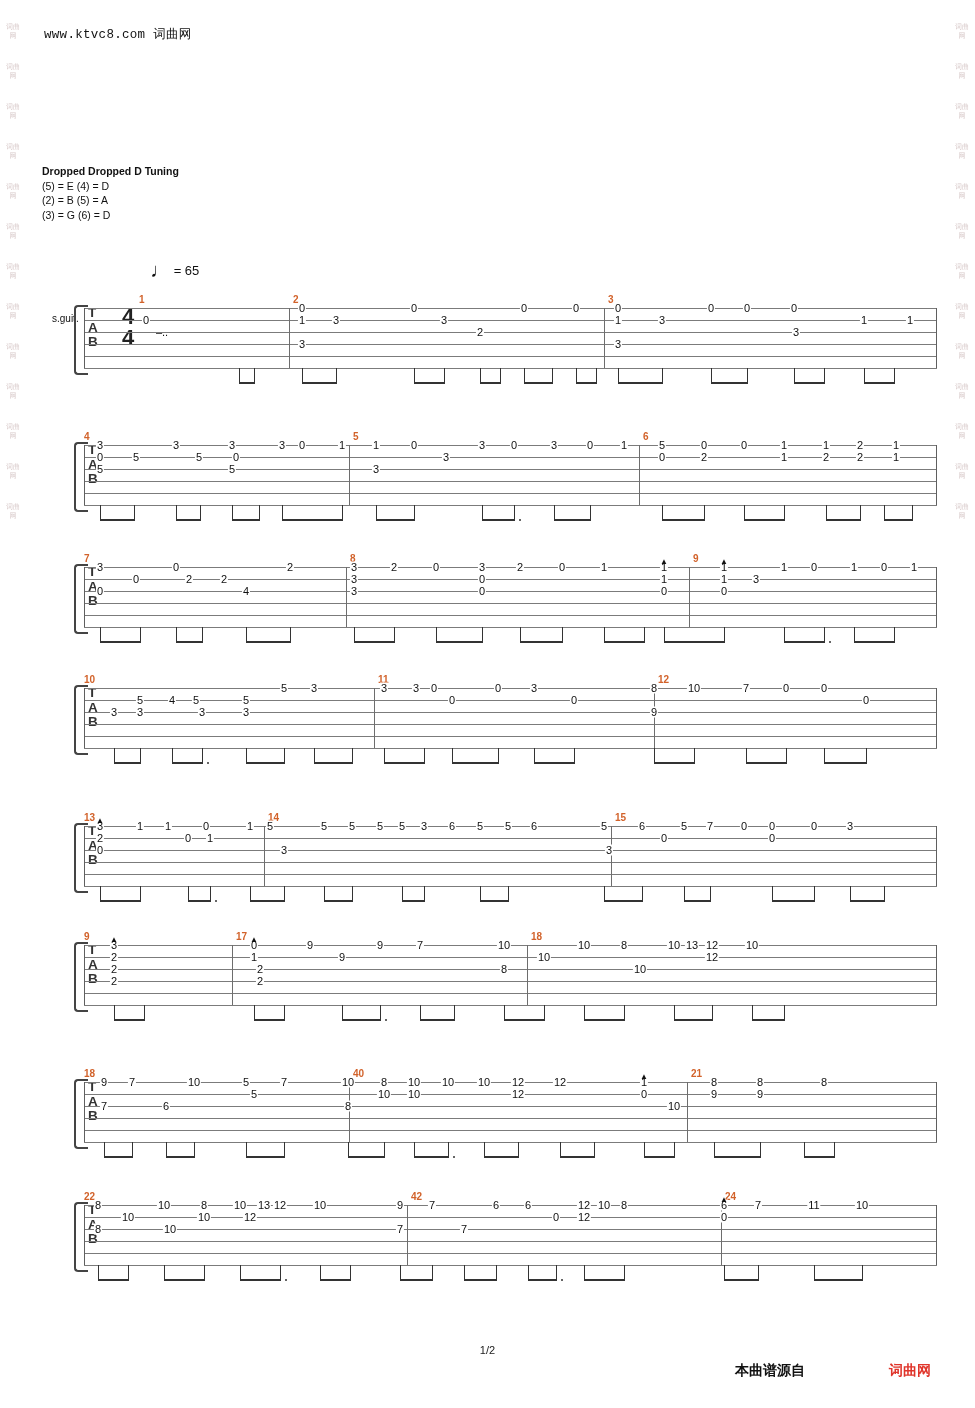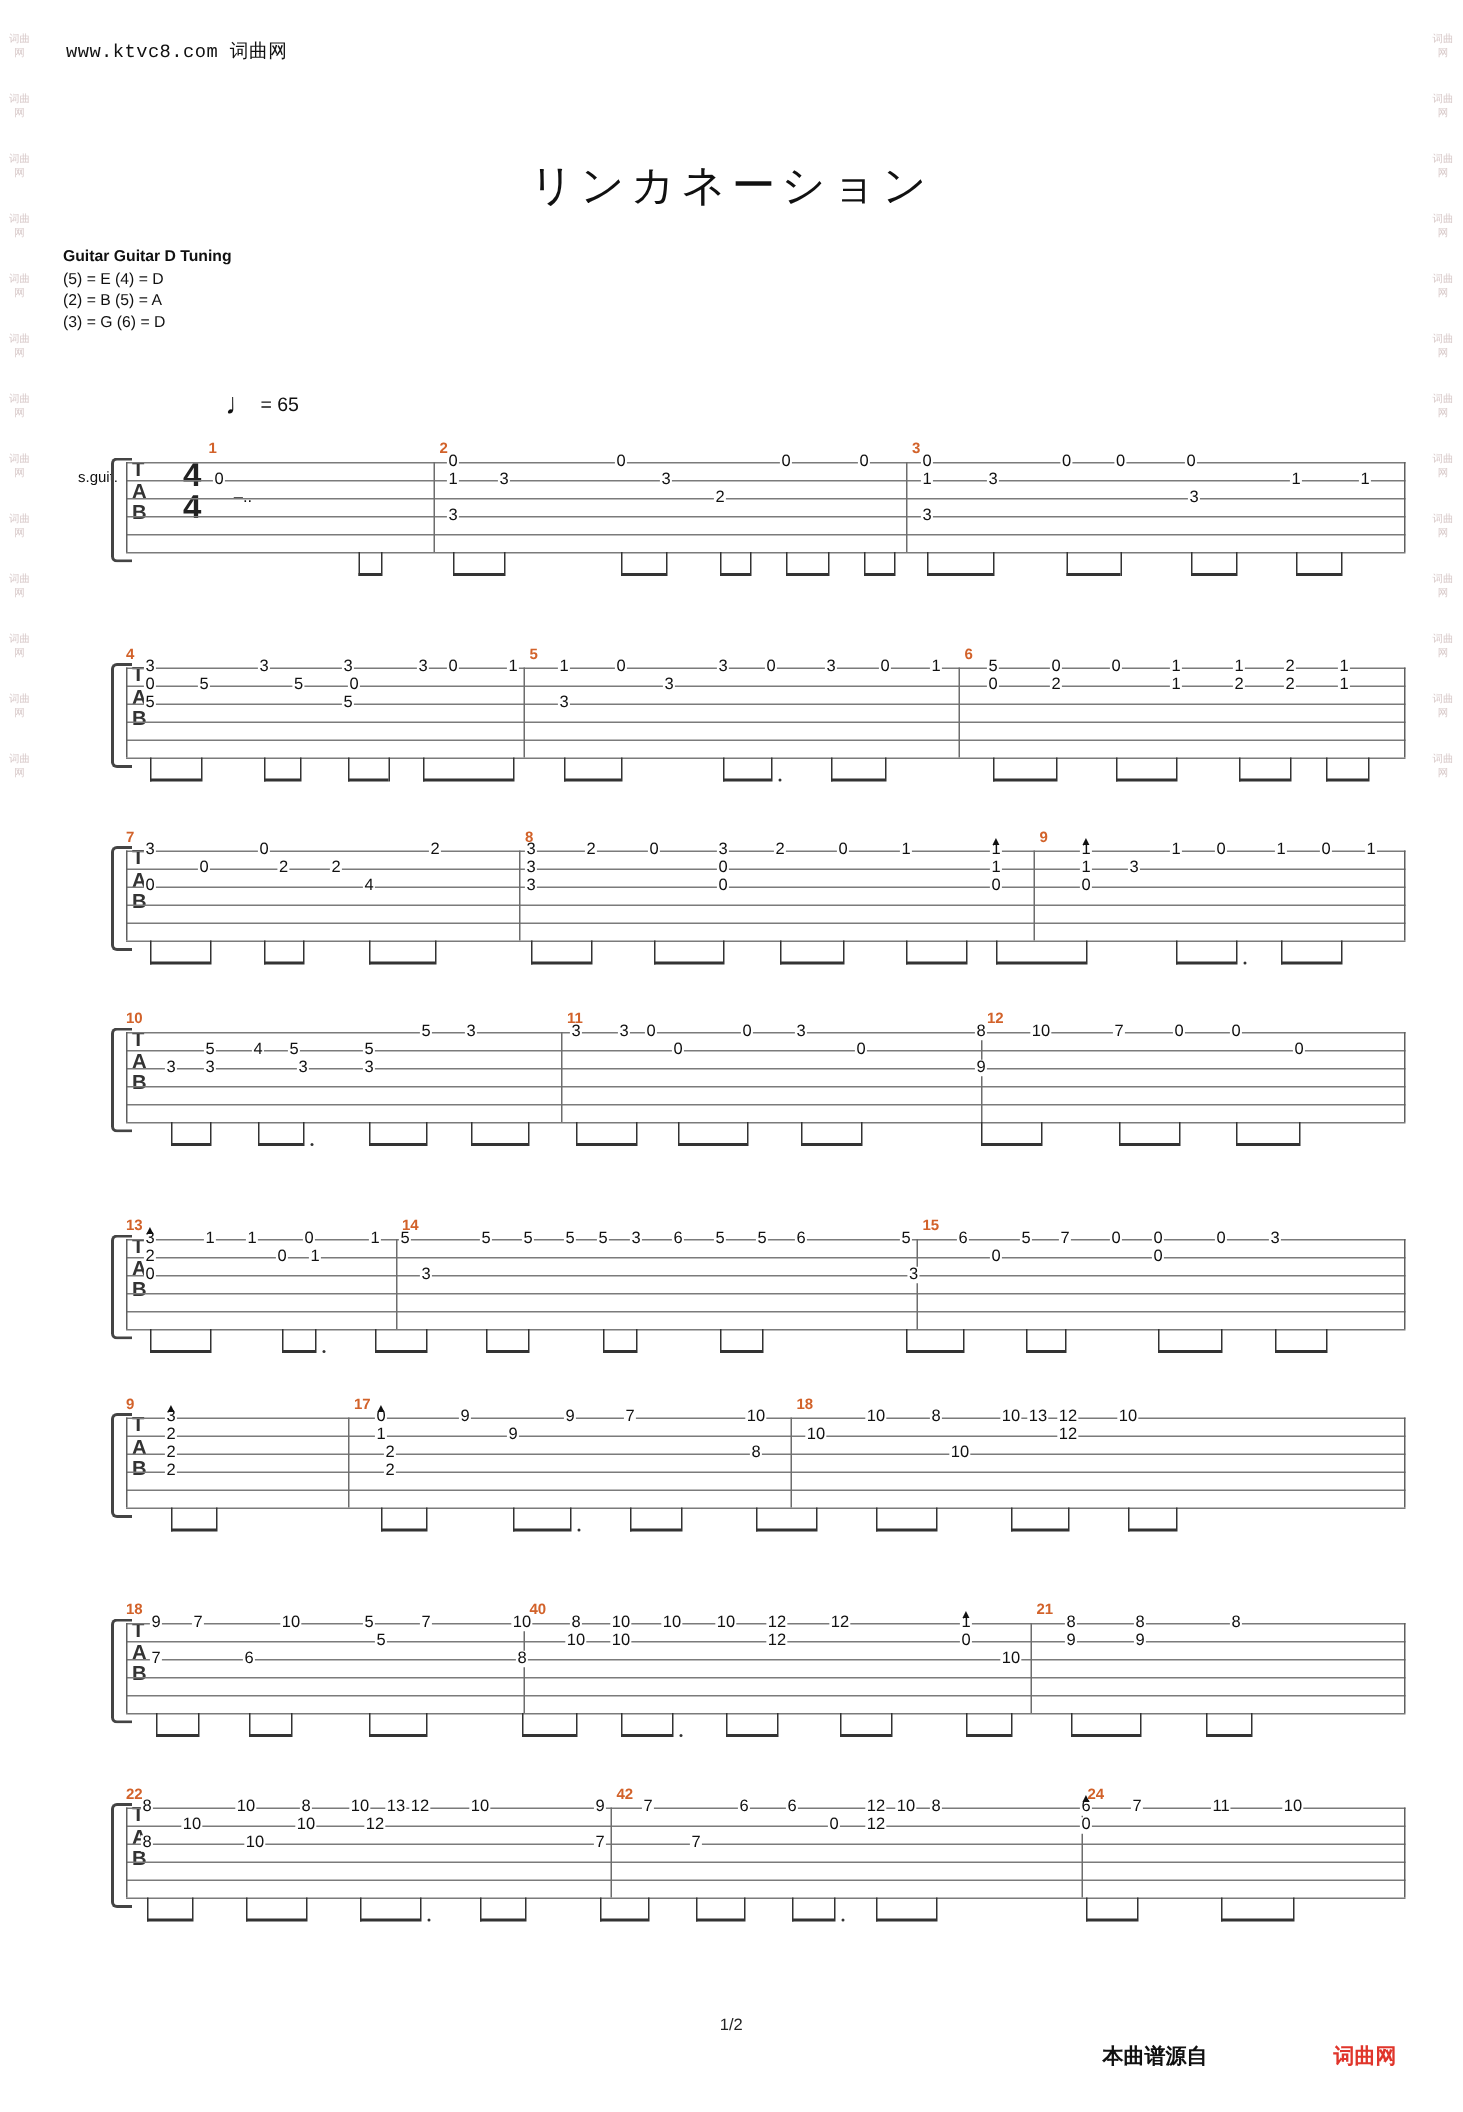--- a/index.html
+++ b/index.html
@@ -175,24 +175,23 @@
         <span>词曲</span>
         <span>网</span>
       </div>
     </div>
 
   <div class="site-url">
     <span>www.ktvc8.com</span>
     <span class="cn">词曲网</span>
   </div>
 
-  <div class="doc-title">リンカネーション</div>
 
   <div class="tuning">
-    <div class="hdr">Guitar Guitar D Tuning</div>
+    <div class="hdr">Dropped Dropped D Tuning</div>
     <div>(5) = E  (4) = D</div>
     <div>(2) = B  (5) = A</div>
     <div>(3) = G  (6) = D</div>
   </div>
 
   <div class="tempo">
     <span class="note">♩</span>
     <span>= 65</span>
   </div>
 

